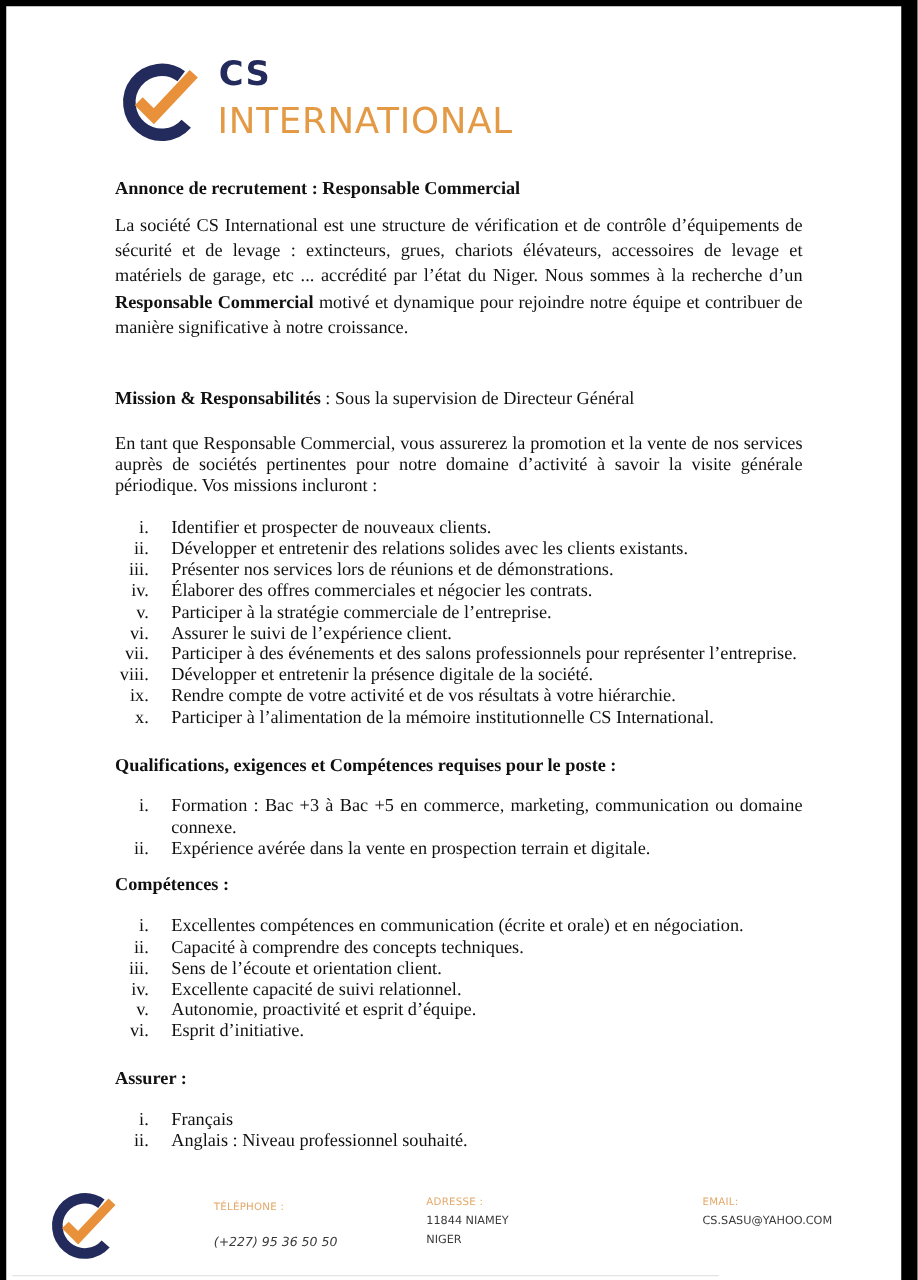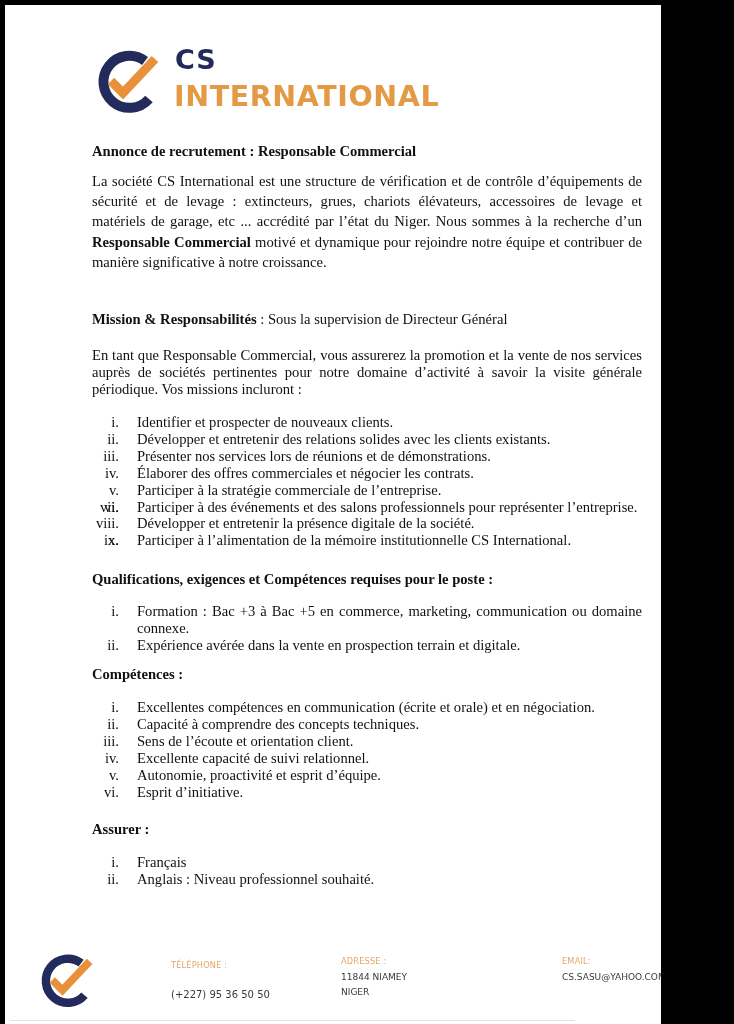--- a/index.html
+++ b/index.html
@@ -1,33 +1,33 @@
 <!DOCTYPE html>
 <html><head>
 <meta charset="utf-8">
 <style>
   html, body { margin: 0; padding: 0; }
   body {
     width: 734px; height: 1024px; background: #000; position: relative; overflow: hidden;
     font-family: "Liberation Serif", serif; color: #111;
   }
   .page {
-    position: absolute; left: 5px; top: 5px; width: 656px; height: 1019px;
+    position: absolute; left: 5px; top: 5px; width: 716px; height: 1019px;
     background: #fff; overflow: hidden;
   }
   
   .logo-mark { position: absolute; left: 88px; top: 42px; width: 66px; height: 68px; }
   .logo-cs {
     position: absolute; left: 170px; top: 40px;
     font-family: "DejaVu Sans", sans-serif; font-weight: bold; font-size: 27px;
     color: #232a5c; letter-spacing: 1px; line-height: 30px;
   }
   .logo-intl {
     position: absolute; left: 169px; top: 75px;
-    font-family: "DejaVu Sans", sans-serif; font-weight: 700; font-size: 28.5px;
+    font-family: "DejaVu Sans", sans-serif; font-weight: 400; font-size: 28.5px;
     color: #e49a45; letter-spacing: 0.6px; line-height: 34px;
   }
   
   .content { position: absolute; left: 87px; top: 136px; width: 550px; font-size: 14.6px; }
   .title { font-weight: bold; line-height: 20px; margin: 0; }
   .para { line-height: 20.2px; text-align: justify; margin: 0; }
   .para b { font-weight: bold; }
   .para2 { line-height: 17px; text-align: justify; margin: 0; }
   .sec-title { line-height: 20px; margin: 0; }
   .sec-title b { font-weight: bold; }
@@ -67,24 +67,24 @@
     <p class="sec-title" style="margin-top:37px;"><b>Mission &amp; Responsabilités</b><span> : Sous la supervision de Directeur Général</span></p>
 
     <p class="para2" style="margin-top:18px;">En tant que Responsable Commercial, vous assurerez la promotion et la vente de nos services auprès de sociétés pertinentes pour notre domaine d’activité à savoir la visite générale périodique. Vos missions incluront :</p>
 
     <ol class="roman" style="margin-top:16px;">
       <li><span class="num">i.</span><span>Identifier et prospecter de nouveaux clients.</span></li>
       <li><span class="num">ii.</span><span>Développer et entretenir des relations solides avec les clients existants.</span></li>
       <li><span class="num">iii.</span><span>Présenter nos services lors de réunions et de démonstrations.</span></li>
       <li><span class="num">iv.</span><span>Élaborer des offres commerciales et négocier les contrats.</span></li>
       <li><span class="num">v.</span><span>Participer à la stratégie commerciale de l’entreprise.</span></li>
-      <li><span class="num">vi.</span></li>
+      <li><span class="num">vi.</span><span>Assurer le suivi de l’expérience client.</span></li>
       <li><span class="num">vii.</span><span>Participer à des événements et des salons professionnels pour représenter l’entreprise.</span></li>
       <li><span class="num">viii.</span><span>Développer et entretenir la présence digitale de la société.</span></li>
-      <li><span class="num">ix.</span></li>
+      <li><span class="num">ix.</span><span>Rendre compte de votre activité et de vos résultats à votre hiérarchie.</span></li>
       <li><span class="num">x.</span><span>Participer à l’alimentation de la mémoire institutionnelle CS International.</span></li>
     </ol>
 
     <p class="title" style="margin-top:20px;">Qualifications, exigences et Compétences requises pour le poste :</p>
 
     <ol class="roman" style="margin-top:14px;">
       <li><span class="num">i.</span><span>Formation : Bac +3 à Bac +5 en commerce, marketing, communication ou domaine connexe.</span></li>
       <li><span class="num">ii.</span><span>Expérience avérée dans la vente en prospection terrain et digitale.</span></li>
     </ol>
 
@@ -107,21 +107,21 @@
     </ol>
   </div>
 
   <svg class="footer-mark" viewBox="0 0 66 68">
     <path d="M52 14 A26 26 0 1 0 56 52" fill="none" stroke="#232a5c" stroke-width="10" stroke-linecap="butt"></path>
     <path d="M18 34 L30 46 L62 12" fill="none" stroke="#e8913a" stroke-width="9" stroke-linecap="butt"></path>
   </svg>
 
   <div class="footer-label" style="left:166px; top:955px;">TÉLÉPHONE :</div>
   <div class="footer-val" style="left:166px; top:1017px;margin-top:36px;">(+227) 20 32 52 50</div>
-  <div class="footer-val" style="left:166px; top:982px;">(+227) 95 36 50 50</div>
+  <div class="footer-val" style="left:166px; top:982px;font-style:italic;">(+227) 95 36 50 50</div>
 
   <div class="footer-label" style="left:336px; top:951px;">ADRESSE :</div>
   <div class="footer-val small" style="left:336px; top:965px;">11844 NIAMEY</div>
   <div class="footer-val small" style="left:336px; top:980px;">NIGER</div>
 
   <div class="footer-label" style="left:557px; top:951px;">EMAIL:</div>
   <div class="footer-val small" style="left:557px; top:965px;">CS.SASU@YAHOO.COM</div>
 
   <div class="footer-line"></div>
 </div>

